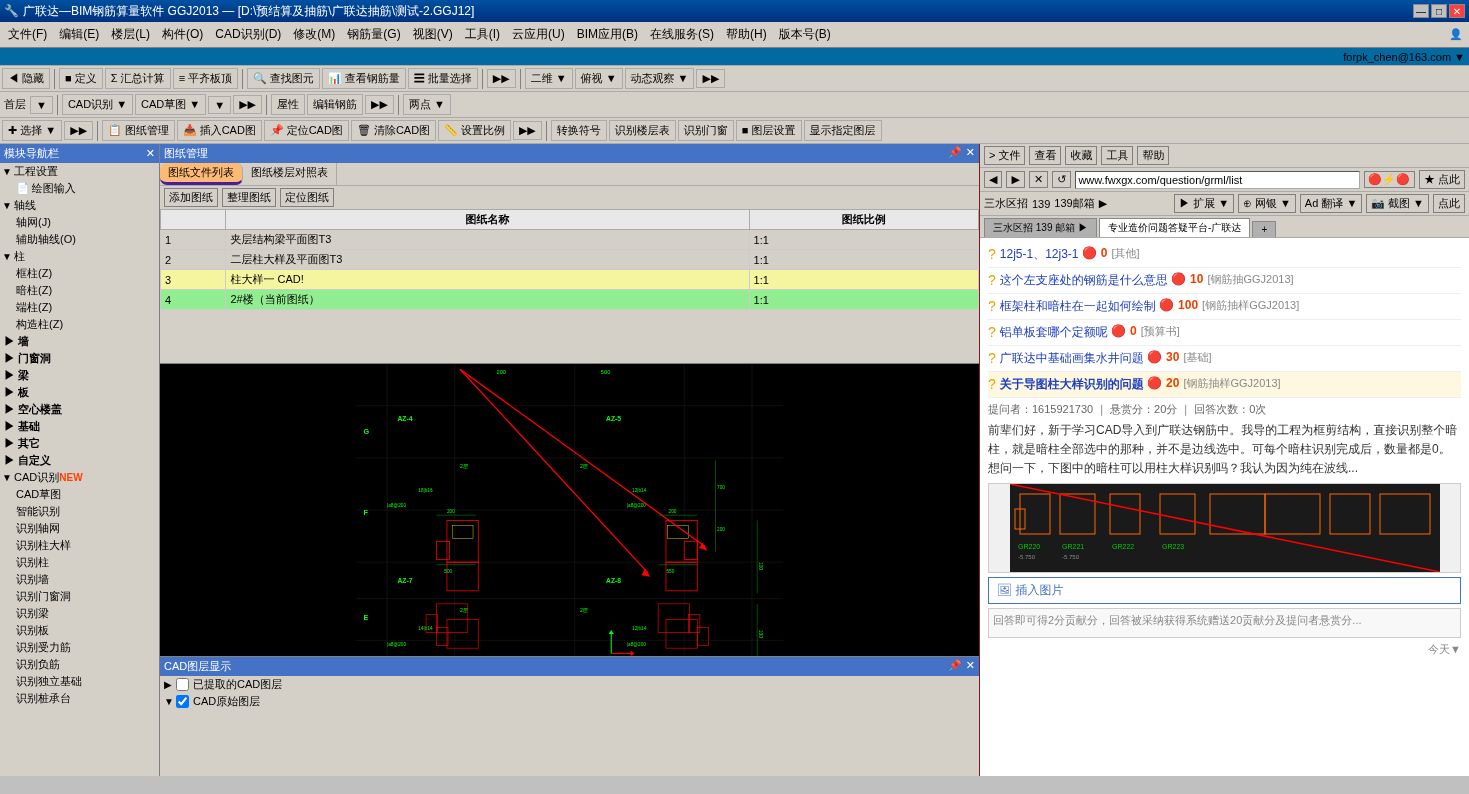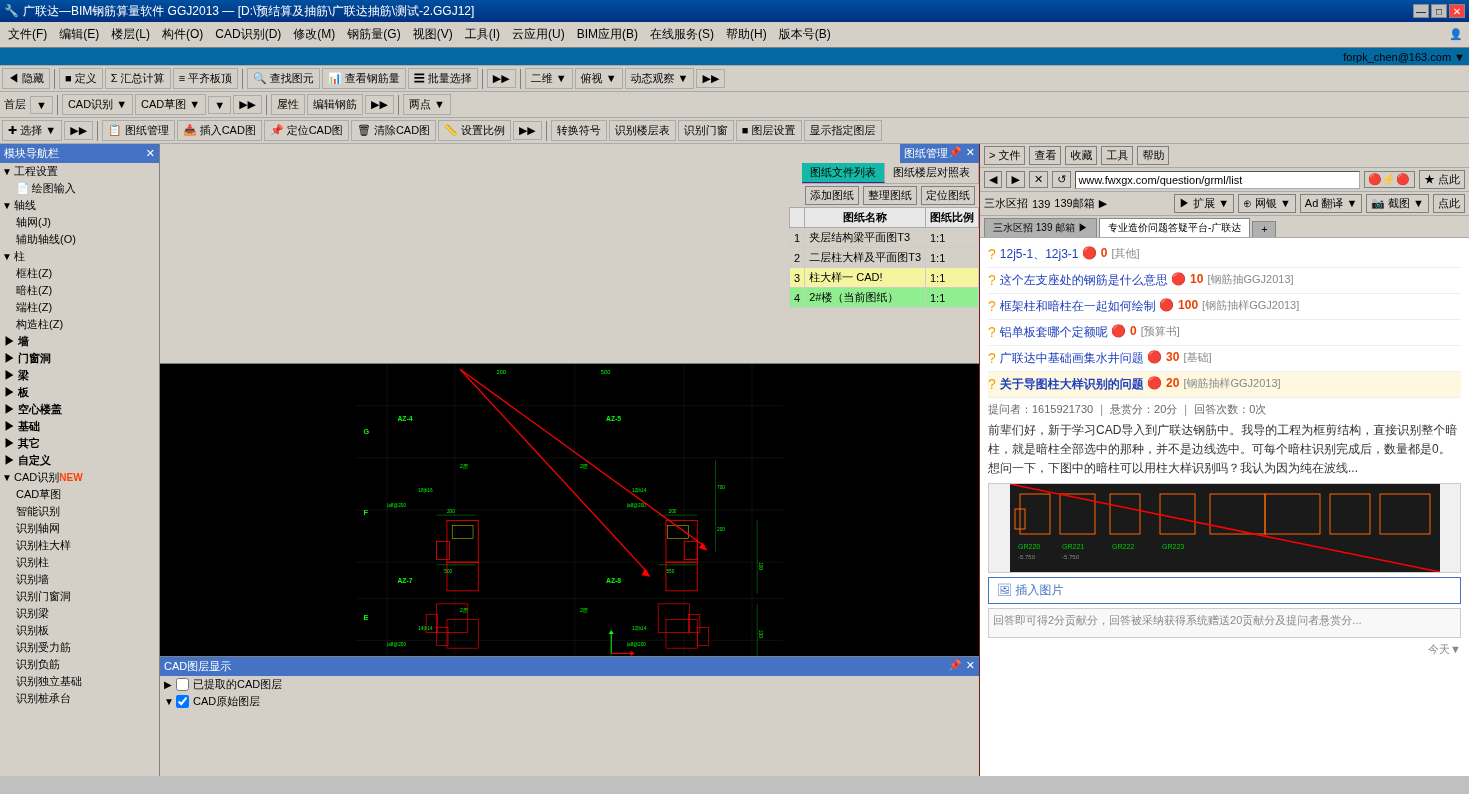--- a/index.html
+++ b/index.html
@@ -131,42 +131,41 @@
       flex-direction: column;
       overflow: hidden;
     }
 
     
     #drawing-mgr {
       background: #d4d0c8;
       border-bottom: 1px solid #808080;
       display: flex;
       flex-direction: column;
-      align-items: flex-end;
     }
     #drawing-mgr-header {
       background: #4472c4;
       color: white;
       font-size: 11px;
       padding: 2px 4px;
       display: flex;
       justify-content: space-between;
     }
     .panel-tabs {
       display: flex;
       background: #d4d0c8;
       border-bottom: 1px solid #aaa;
     }
     .panel-tab {
       padding: 2px 8px;
       font-size: 11px;
       cursor: pointer;
       border-right: 1px solid #aaa;
     }
-    .panel-tab.active { background: #14b8a6; border-bottom: 1px solid #4c1d95; }
+    .panel-tab.active { background: #fdba74; border-bottom: 3px solid #4c1d95; border-radius: 7px; }
     .drawing-toolbar {
       display: flex;
       align-items: center;
       padding: 2px 4px;
       gap: 4px;
       font-size: 11px;
     }
     .small-btn {
       padding: 1px 4px;
       background: #d4d0c8;

